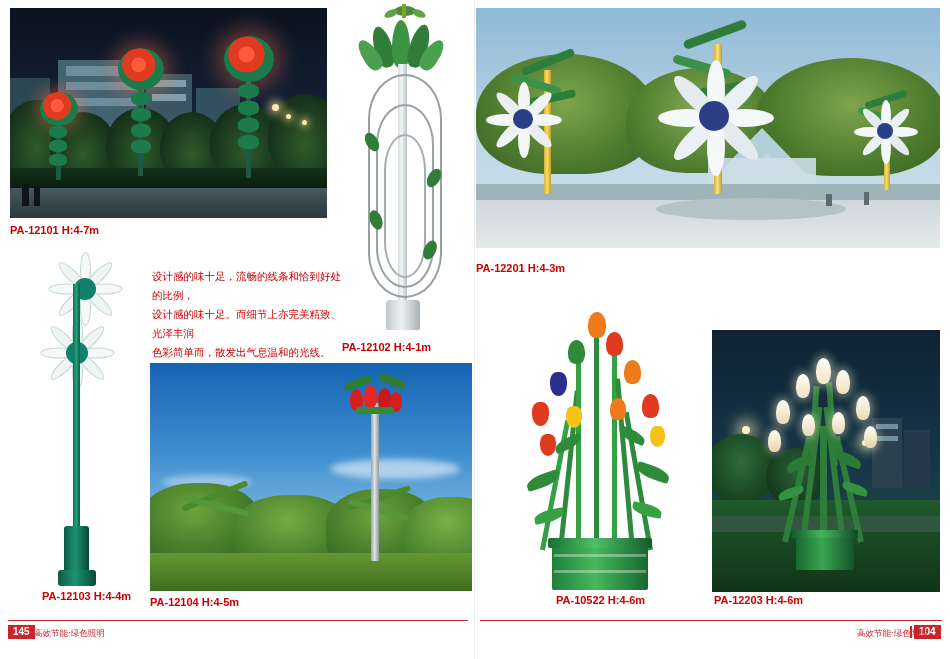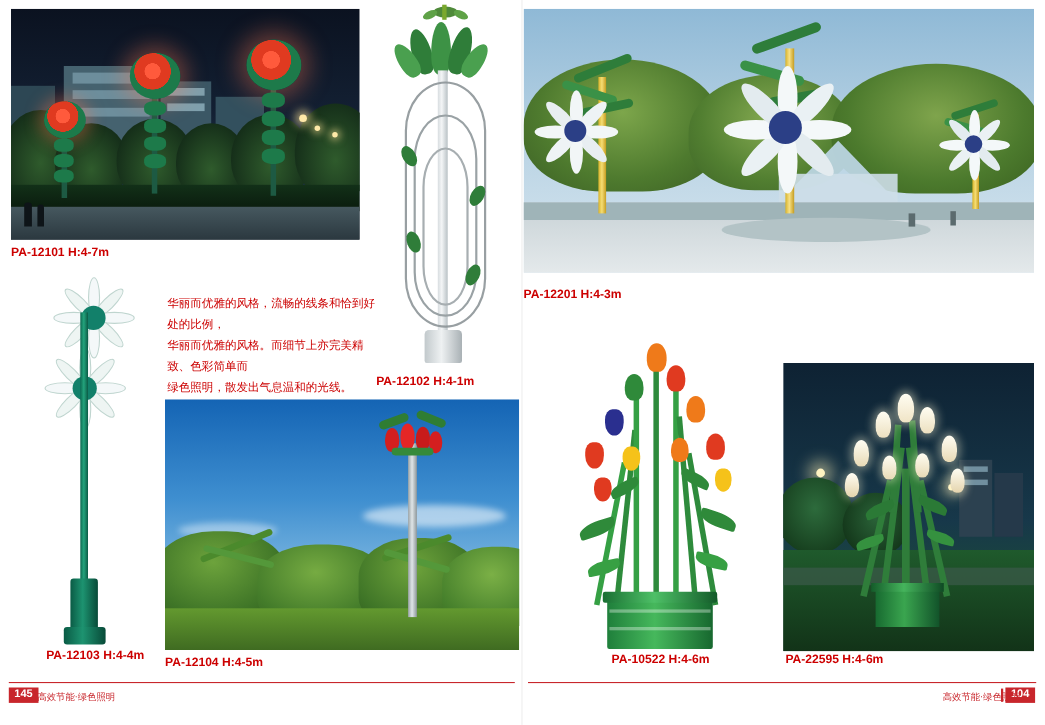--- a/index.html
+++ b/index.html
@@ -215,23 +215,23 @@
         <div class="petal" style="left:27px;top:0;width:10px;height:32px;background:#eaf1f4;border-radius:50%;transform:rotate(225deg);"></div>
         <div class="petal" style="left:27px;top:0;width:10px;height:32px;background:#f4f8f9;border-radius:50%;transform:rotate(270deg);"></div>
         <div class="petal" style="left:27px;top:0;width:10px;height:32px;background:#e3ebef;border-radius:50%;transform:rotate(315deg);"></div>
         <div style="position:absolute;left:23px;top:23px;width:16px;height:16px;border-radius:50%;background:#2b3f86;"></div>
       </div>
     </div>
   </div>
   <div class="caption" style="left:476px;top:262px;">PA-12201 H:4-3m</div>
 
   <div class="para" style="left:152px;top:267px;">
-    <div>华丽而优雅的风格，流畅的线条和恰到好处的比例，</div>
-    <div>华丽而优雅的风格。而细节上亦完美精致、色彩简单而</div>
-    <div>绿色照明，散发出气息温和的光线。</div>
+    <div>设计感的味十足，流畅的线条和恰到好处的比例，</div>
+    <div>设计感的味十足。而细节上亦完美精致、光泽丰润</div>
+    <div>色彩简单而，散发出气息温和的光线。</div>
   </div>
 
   <div class="fig" style="left:20px;top:240px;width:120px;height:360px;">
     <div class="photo" style="background:#ffffff;">
 
       <div style="position:absolute;left:28px;top:12px;width:74px;height:74px;">
         <div class="petal" style="left:32px;top:0;width:11px;height:37px;background:#f4f8f9;border:1px solid #bfd5cf;box-sizing:border-box;border-radius:50%;transform:rotate(0deg);"></div>
         <div class="petal" style="left:32px;top:0;width:11px;height:37px;background:#eef5f3;border:1px solid #bfd5cf;box-sizing:border-box;border-radius:50%;transform:rotate(45deg);"></div>
         <div class="petal" style="left:32px;top:0;width:11px;height:37px;background:#f4f8f9;border:1px solid #bfd5cf;box-sizing:border-box;border-radius:50%;transform:rotate(90deg);"></div>
         <div class="petal" style="left:32px;top:0;width:11px;height:37px;background:#eef5f3;border:1px solid #bfd5cf;box-sizing:border-box;border-radius:50%;transform:rotate(135deg);"></div>
@@ -372,21 +372,21 @@
 
       <div style="position:absolute;left:74px;top:128px;width:28px;height:11px;background:#2b7a36;border-radius:60% 10% 60% 10%;transform:rotate(-20deg);"></div>
       <div style="position:absolute;left:122px;top:124px;width:28px;height:11px;background:#2b7a36;border-radius:10% 60% 10% 60%;transform:rotate(20deg);"></div>
       <div style="position:absolute;left:66px;top:158px;width:26px;height:10px;background:#35913f;border-radius:60% 10% 60% 10%;transform:rotate(-14deg);"></div>
       <div style="position:absolute;left:130px;top:154px;width:26px;height:10px;background:#35913f;border-radius:10% 60% 10% 60%;transform:rotate(14deg);"></div>
 
       <div style="position:absolute;left:84px;top:206px;width:58px;height:34px;background:linear-gradient(90deg,#176a30,#3aa54f 45%,#12532a);"></div>
       <div style="position:absolute;left:80px;top:200px;width:66px;height:8px;background:linear-gradient(90deg,#145c2a,#45b45c 45%,#0f4a24);"></div>
     </div>
   </div>
-  <div class="caption" style="left:714px;top:594px;">PA-22595 H:4-6m</div>
+  <div class="caption" style="left:714px;top:594px;">PA-12203 H:4-6m</div>
 
   <div class="spine"></div>
 
   <div class="footer-rule" style="left:8px;top:620px;width:460px;"></div>
   <div class="footer-rule" style="left:480px;top:620px;width:462px;"></div>
 
   <div class="folio" style="left:8px;top:625px;">145</div>
   <div class="footer-text" style="left:34px;top:628px;">高效节能·绿色照明</div>
 
   <div class="folio" style="left:914px;top:625px;">104</div>

